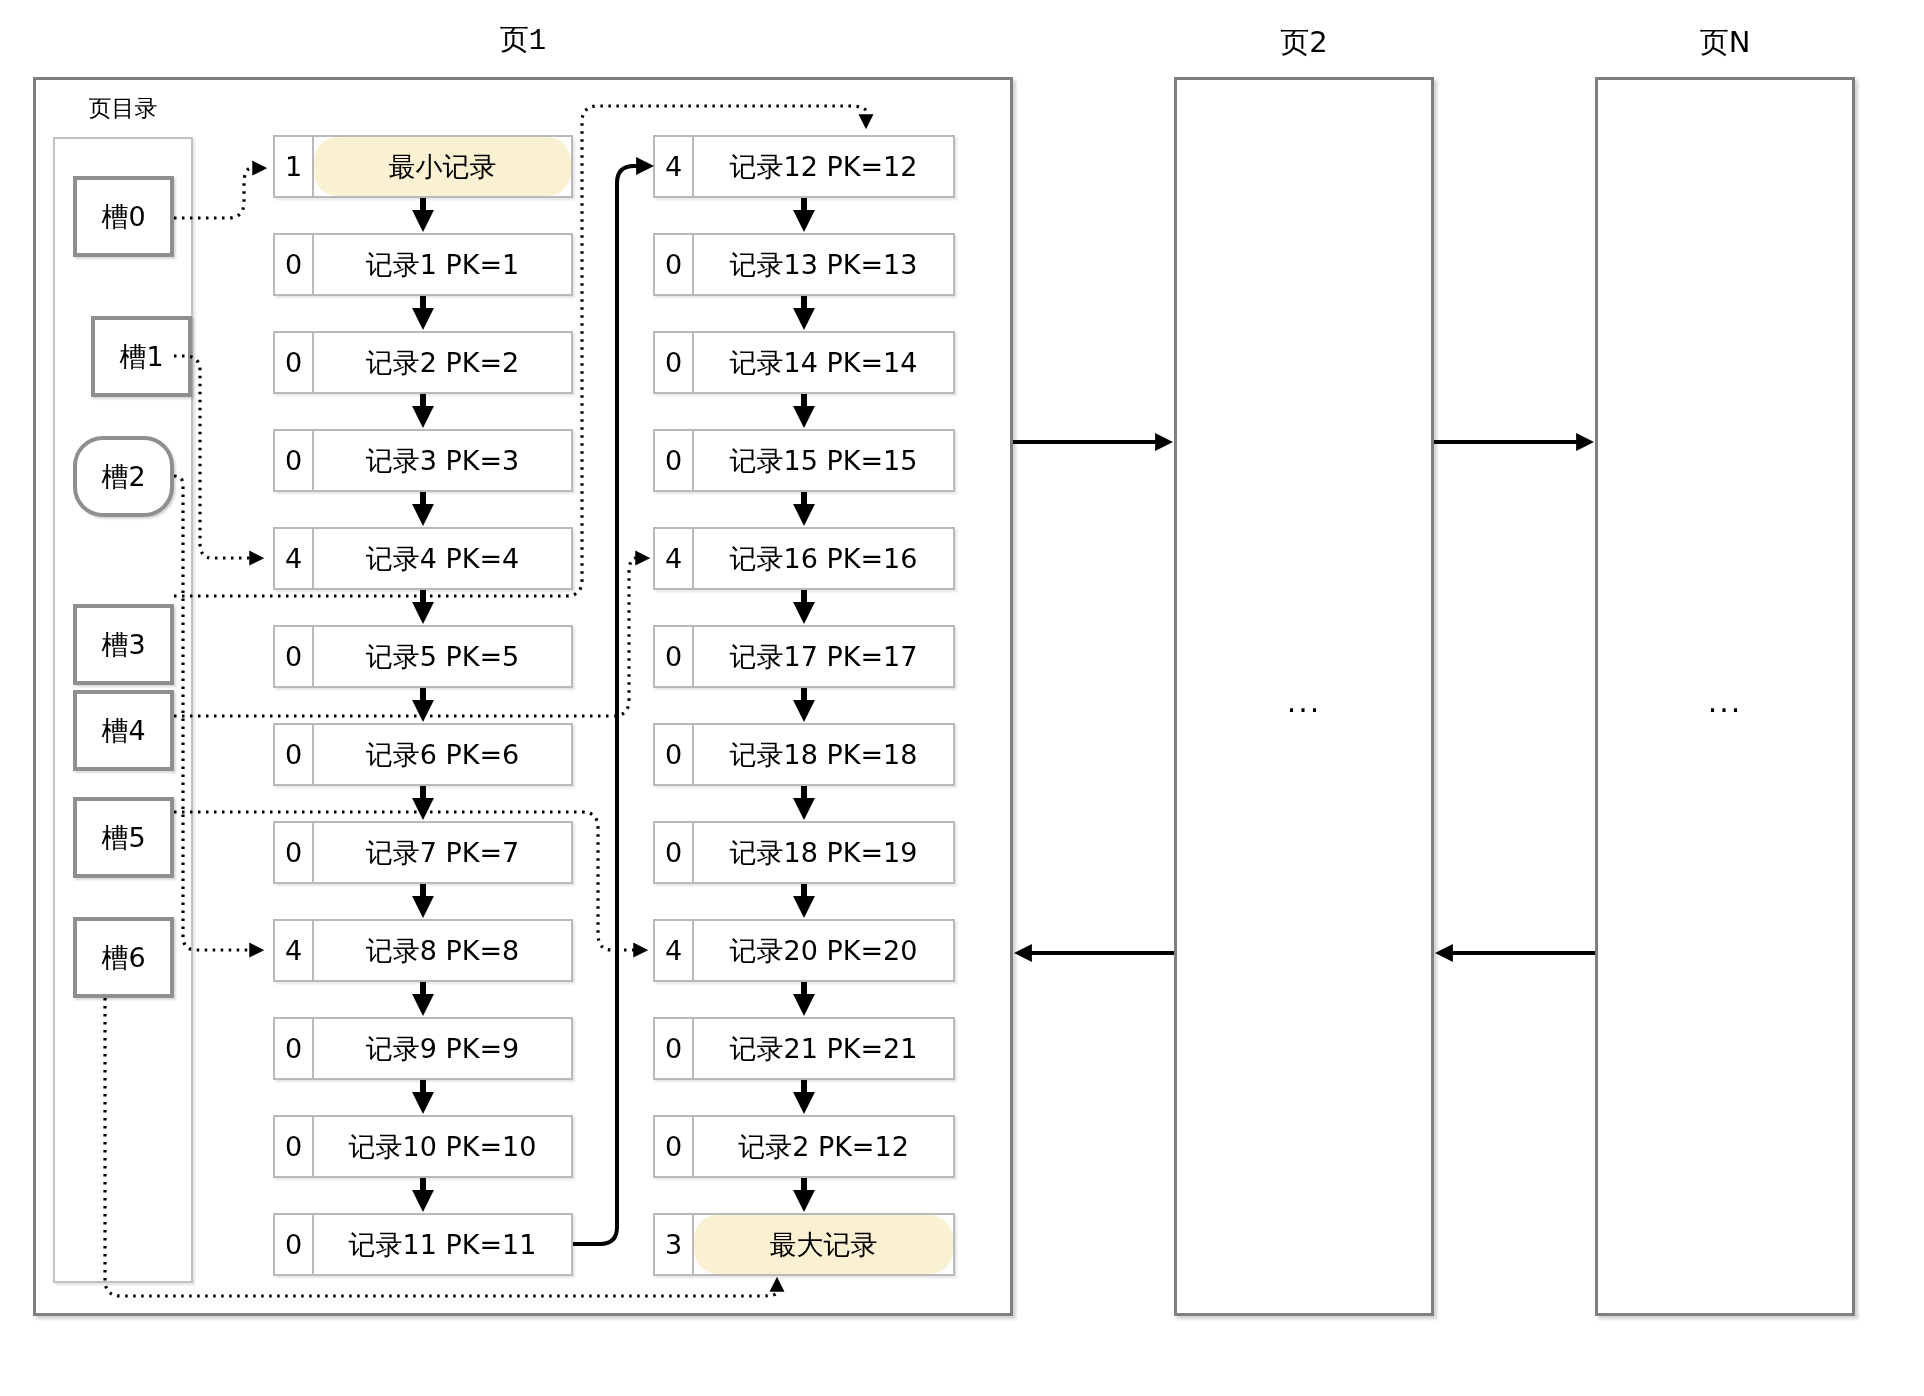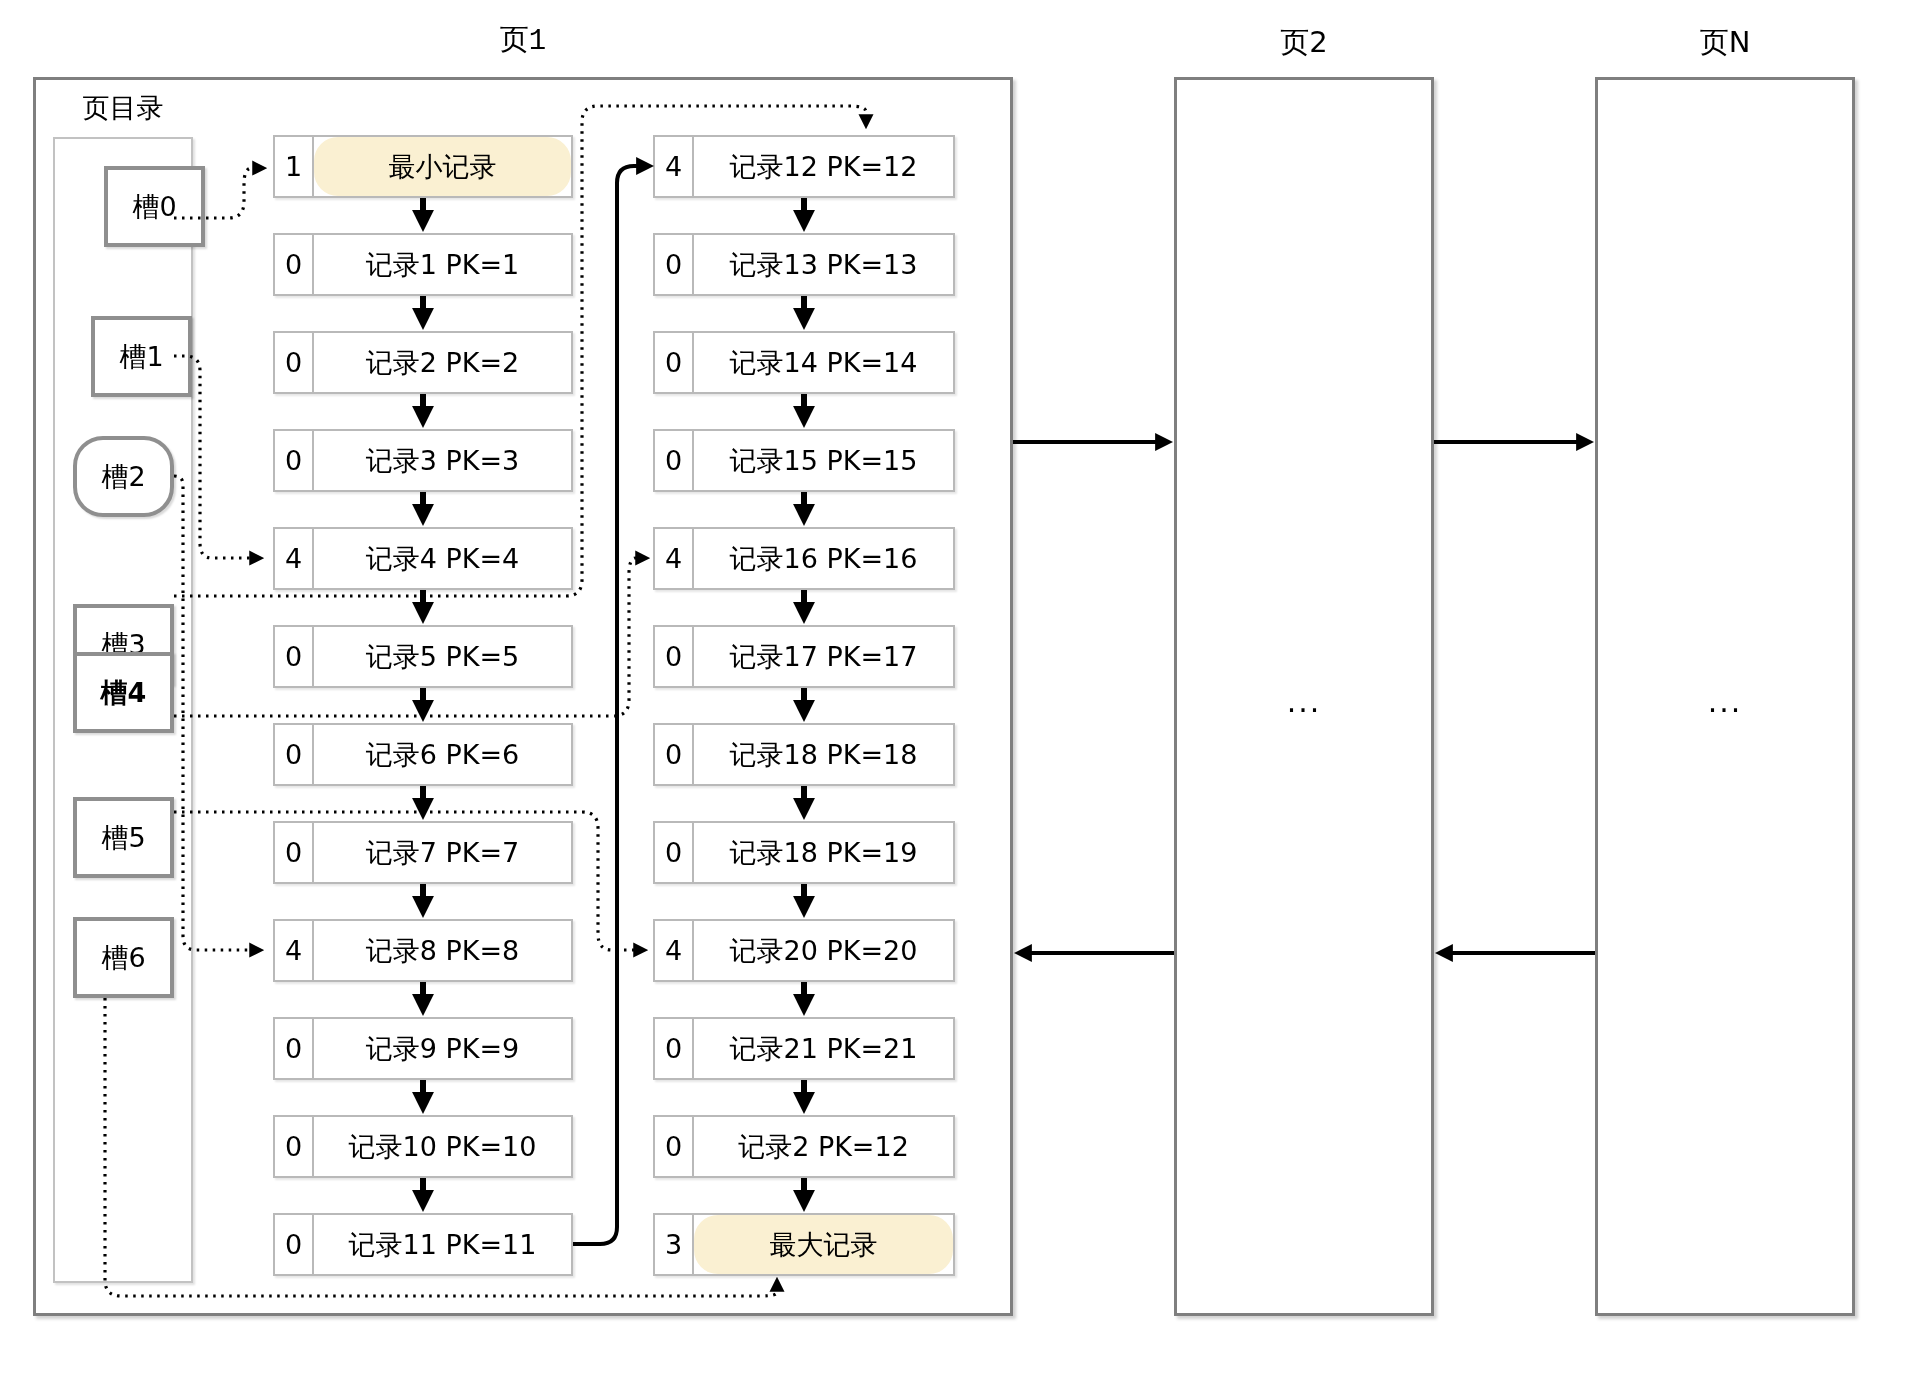--- a/index.html
+++ b/index.html
@@ -4,21 +4,21 @@
 <style>
   html,body{margin:0;padding:0;background:#ffffff;}
   #canvas{
     position:relative;width:1924px;height:1396px;background:#ffffff;overflow:hidden;
     font-family:"DejaVu Sans","Liberation Sans",sans-serif;color:#000;
   }
   .abs{position:absolute;box-sizing:border-box;}
   .page-title{font-size:29px;text-align:center;line-height:32px;}
   .page-box{border:3px solid #7f7f7f;background:#ffffff;box-shadow:3px 3px 3px rgba(0,0,0,0.18);}
   .dir-box{border:2px solid #c2c2c2;background:#ffffff;box-shadow:2px 2px 2px rgba(0,0,0,0.12);}
-  .dir-label{font-size:27px;line-height:30px;text-align:center;}
+  .dir-label{font-size:23px;line-height:30px;text-align:center;}
   .slot{
     left:73px;width:101px;height:81px;border:4px solid #8f8f8f;background:#ffffff;
     display:flex;align-items:center;justify-content:center;font-size:27px;
     box-shadow:2px 2px 2px rgba(0,0,0,0.15);
   }
   .reccol{position:absolute;}
   .record{
     box-sizing:border-box;height:63px;margin-bottom:35px;border:2px solid #b9b9b9;
     background:#ffffff;display:flex;align-items:stretch;box-shadow:2px 2px 2px rgba(0,0,0,0.10);
   }
@@ -45,33 +45,33 @@
   <div class="abs page-box" style="left:33px;top:77px;width:980px;height:1239px;"></div>
   <div class="abs page-box" style="left:1174px;top:77px;width:260px;height:1239px;"></div>
   <div class="abs page-box" style="left:1595px;top:77px;width:260px;height:1239px;"></div>
 
   <div class="abs ellipsis" style="left:1174px;top:684px;width:260px;">...</div>
   <div class="abs ellipsis" style="left:1595px;top:684px;width:260px;">...</div>
 
   <div class="abs dir-label" style="left:53px;top:93px;width:140px;">页目录</div>
   <div class="abs dir-box" style="left:53px;top:137px;width:140px;height:1146px;"></div>
 
-  <div class="abs slot" style="top:166px;margin-left:31px;">
+  <div class="abs slot" style="top:176px;">
     <span>槽0</span>
     </div>
   <div class="abs slot" style="top:316px;margin-left:18px;">
     <span>槽1</span>
     </div>
   <div class="abs slot" style="top:436px;border-radius:30px;">
     <span>槽2</span>
     </div>
   <div class="abs slot" style="top:556px;margin-top:48px;">
     <span>槽3</span>
     </div>
-  <div class="abs slot" style="top:652px;font-weight:bold;">
+  <div class="abs slot" style="top:690px;">
     <span>槽4</span>
     </div>
   <div class="abs slot" style="top:797px;">
     <span>槽5</span>
     </div>
   <div class="abs slot" style="top:917px;">
     <span>槽6</span>
     </div>
 
   <div class="reccol" style="left:273px;top:135px;width:300px;">

